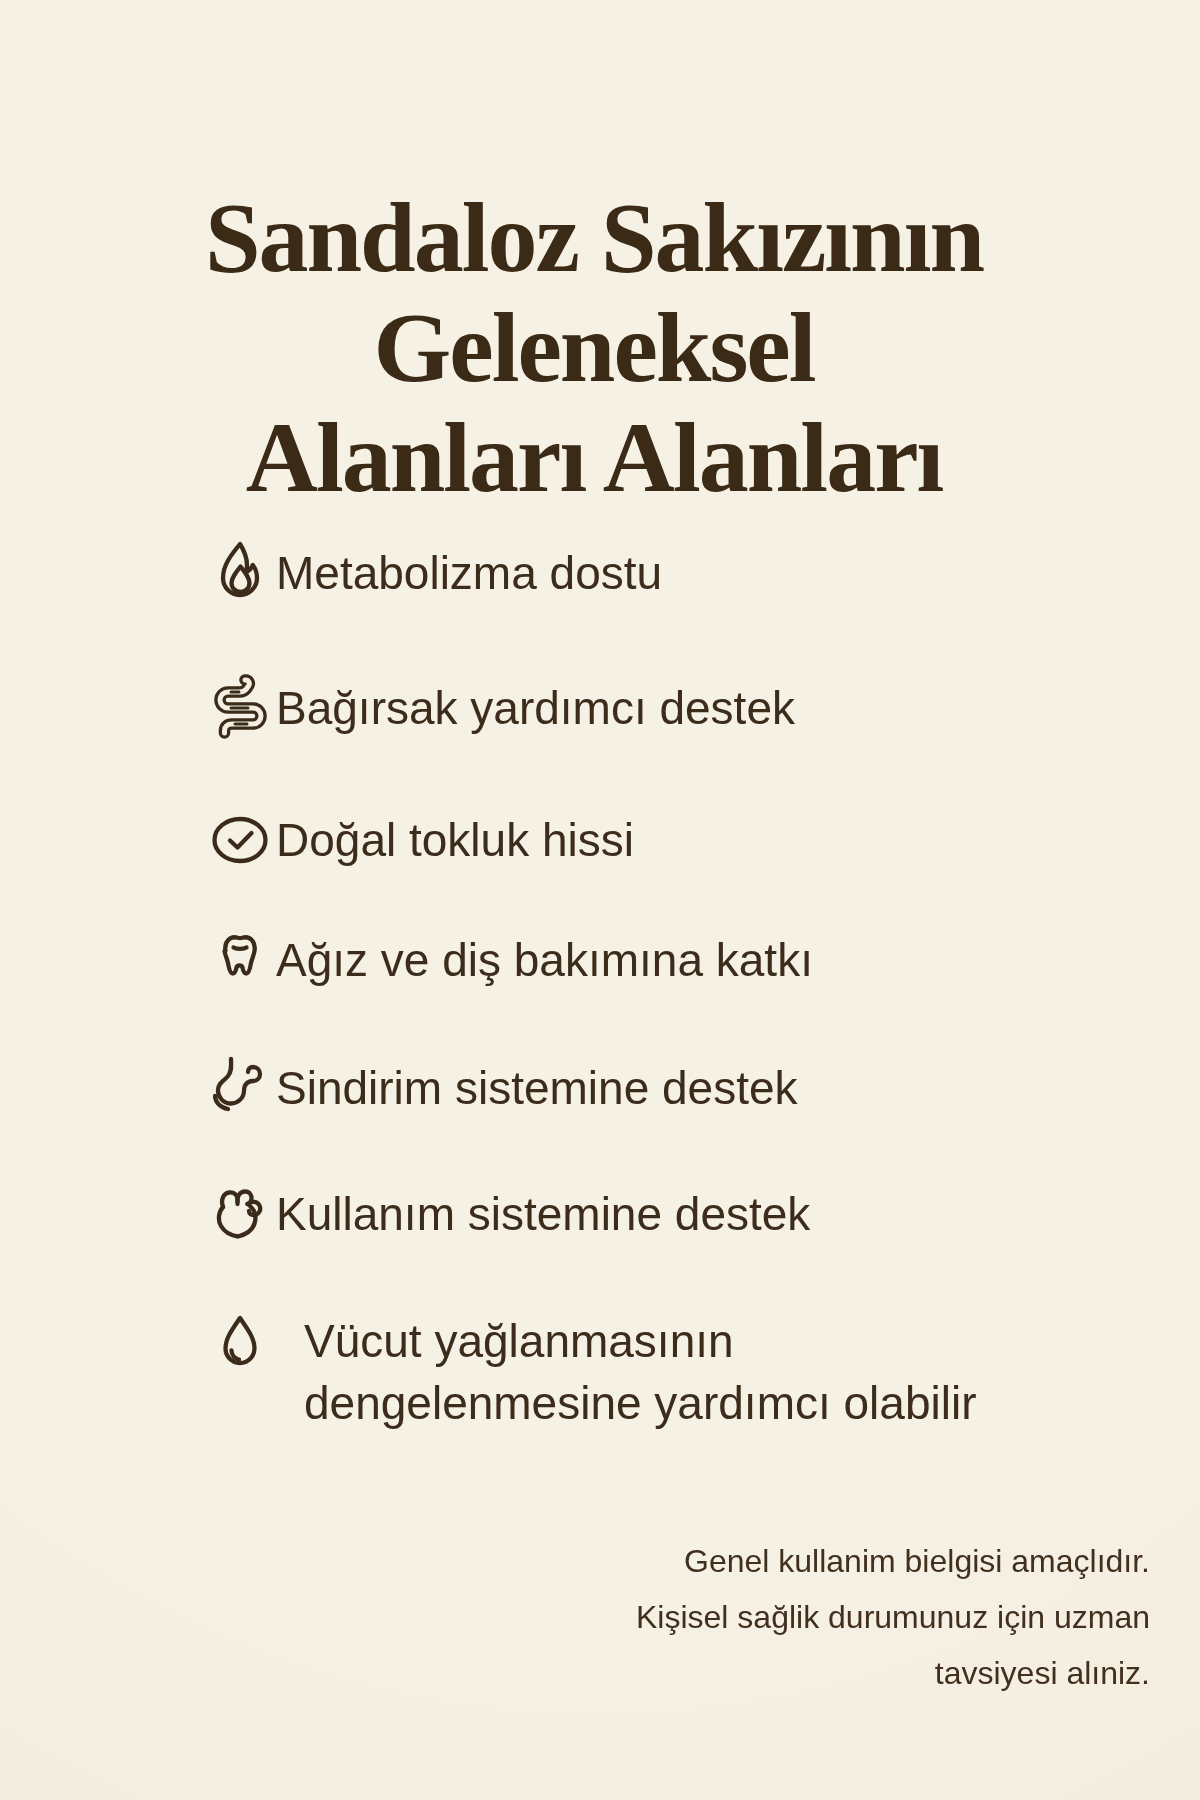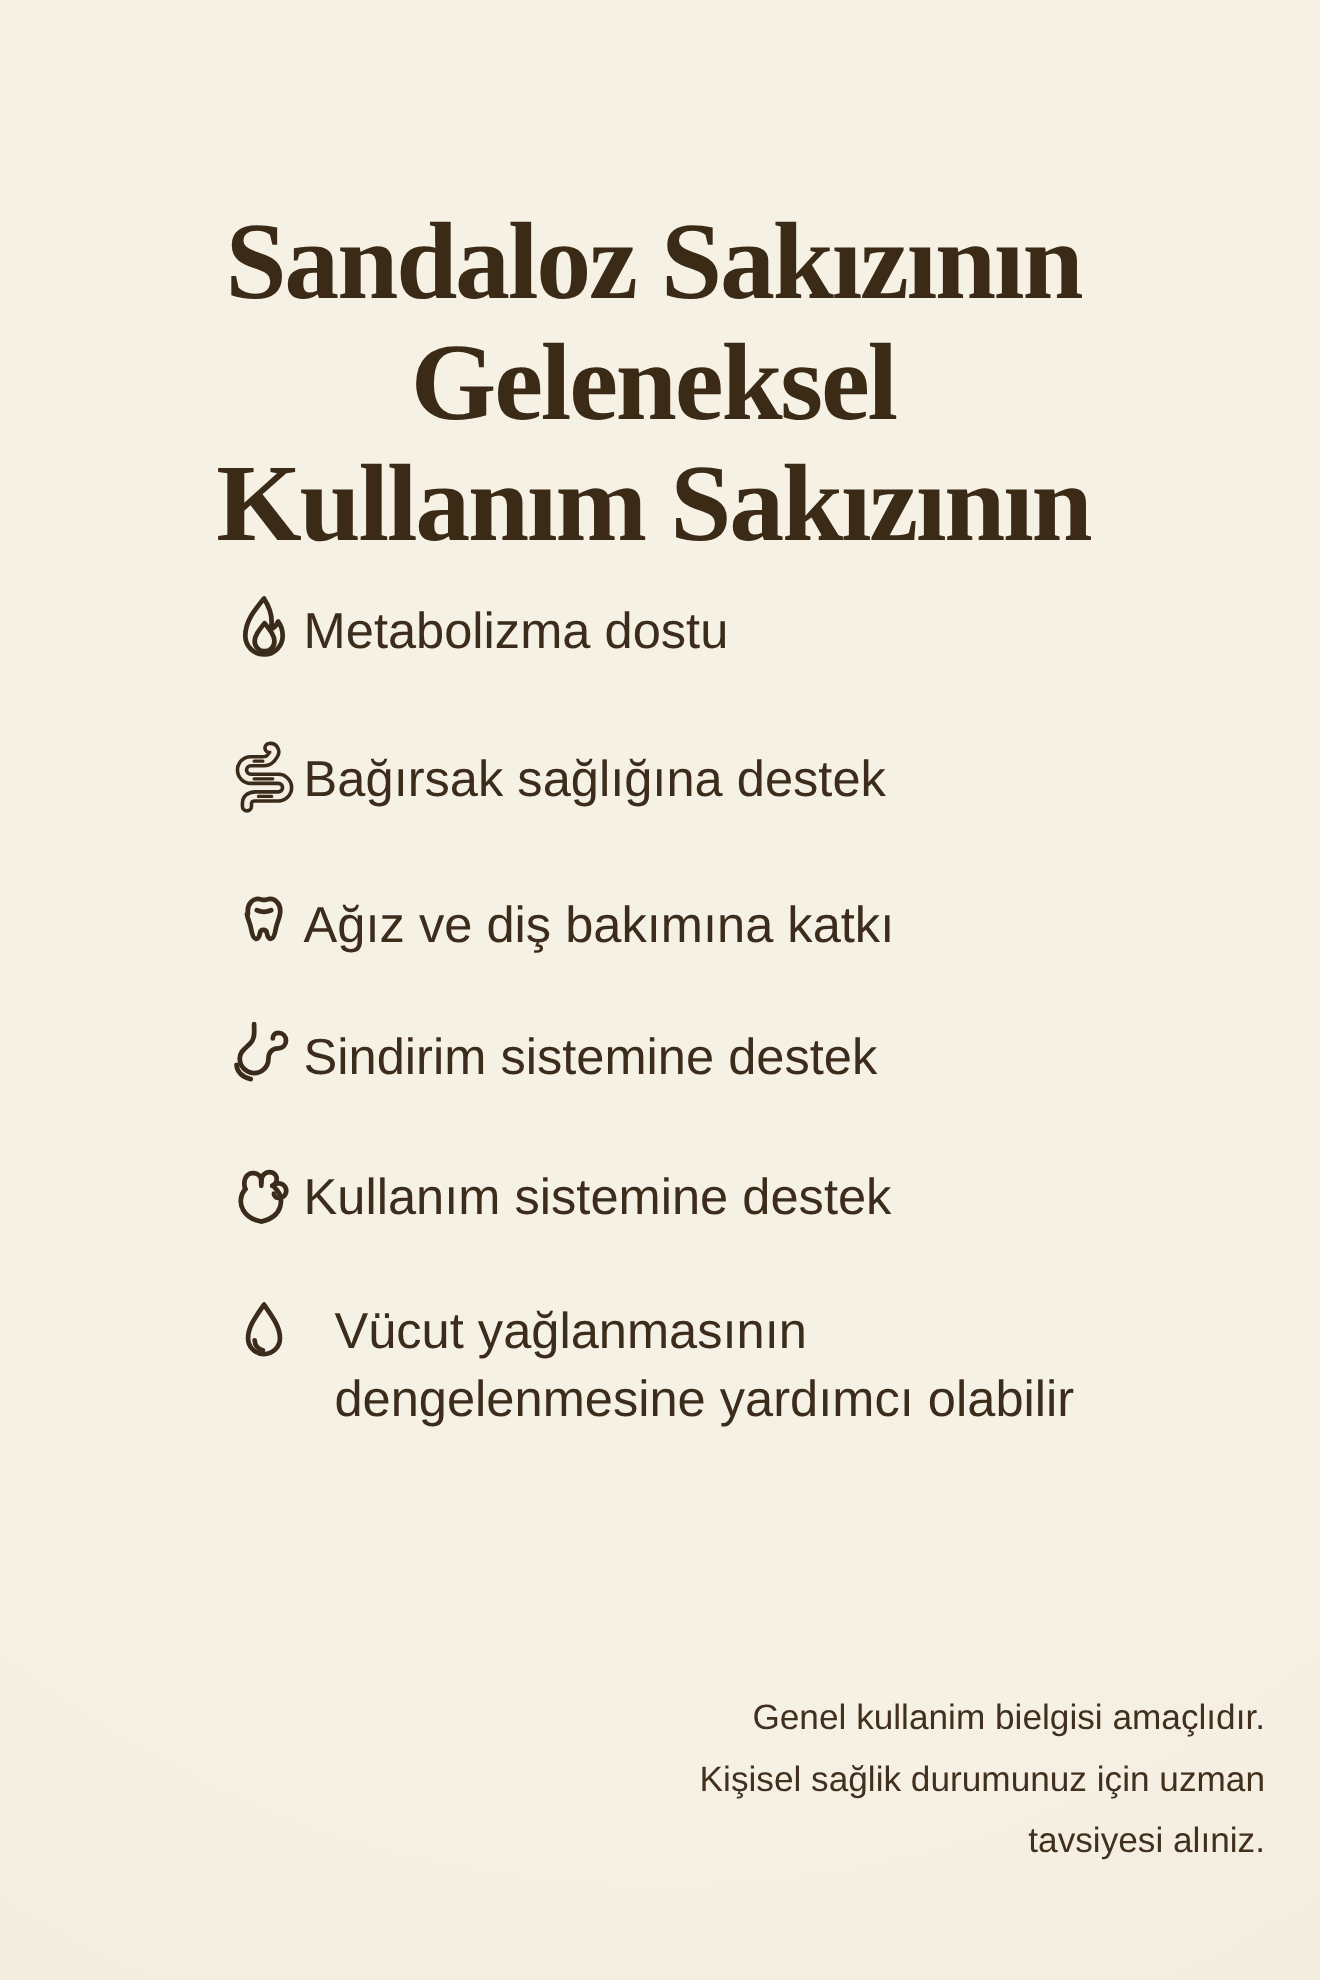--- a/index.html
+++ b/index.html
@@ -52,44 +52,53 @@
   .crease{stroke:#3b2b1a;stroke-width:3;fill:none;stroke-linecap:round;}
 </style>
 </head>
 <body>
 
 <div class="canvas">
 
   <h1 class="title">
     <span>Sandaloz Sakızının</span>
     <span>Geleneksel</span>
-    <span>Kullanım Sakızının</span>
+    <span>Alanları Alanları</span>
   </h1>
 
   <div class="row">
     <div class="icon">
       <svg viewBox="0 0 72 72">
         <path class="st" d="M36 7C27 18 19 28 19 41a17 17 0 0 0 34 0c0-5-1.5-9.5-4.2-13-1.4 3.4-3.6 5.8-6.8 7.2C44.5 26 42 16.5 36 7Z"></path>
         <path class="st" d="M36.5 29.5c-5.5 7-9 11.5-9 16.5a9 9 0 0 0 18 0c0-5-3.5-9.5-9-16.5Z"></path>
       </svg>
     </div>
     <div class="label">Metabolizma dostu</div>
   </div>
 
   <div class="row">
     <div class="icon">
       <svg viewBox="0 0 72 72">
         <path class="tube" d="M41 8c3.5-.5 5.5 3 3.5 6l-2 2.8c-1.8 2.2-4 3.2-7 3.2H24a8 8 0 0 0 0 16h25a8 8 0 0 1 0 16H28c-4.8 0-7.5 2.6-7.5 6.4V61"></path>
         <path class="tube-in" d="M41 8c3.5-.5 5.5 3 3.5 6l-2 2.8c-1.8 2.2-4 3.2-7 3.2H24a8 8 0 0 0 0 16h25a8 8 0 0 1 0 16H28c-4.8 0-7.5 2.6-7.5 6.4V61"></path>
         <path class="crease" d="M27 20h8M27 36h17M31 52h12"></path>
       </svg>
     </div>
-    <div class="label">Bağırsak sağlığına destek</div>
+    <div class="label">Bağırsak yardımcı destek</div>
   </div>
 
+  <div class="row">
+    <div class="icon">
+      <svg viewBox="0 0 72 72">
+        <ellipse class="st" cx="36" cy="36" rx="25.5" ry="21"></ellipse>
+        <path class="st" d="M26 36.5l7.5 7L47.5 29"></path>
+      </svg>
+    </div>
+    <div class="label">Doğal tokluk hissi</div>
+  </div>
 
   <div class="row">
     <div class="icon">
       <svg viewBox="0 0 72 72">
         <path class="st" d="M21.5 27c-1.5-9 4.5-15.5 12-13.3 1.7.5 3.3.5 5 0 7.5-2.2 13.5 4.3 12 13.3-.9 5.5-2.8 7.5-3.8 13.5-.8 4.8-2 9-4.6 9-2 0-3-2.8-3.6-5.8-.6-3.2-5.4-3.2-6 0-.6 3-1.6 5.8-3.6 5.8-2.6 0-3.8-4.2-4.6-9-1-6-2.9-8-3.8-13.5Z"></path>
         <path class="st" d="M29.5 23.5c4 1.8 9 1.8 13 0"></path>
       </svg>
     </div>
     <div class="label">Ağız ve diş bakımına katkı</div>
   </div>

